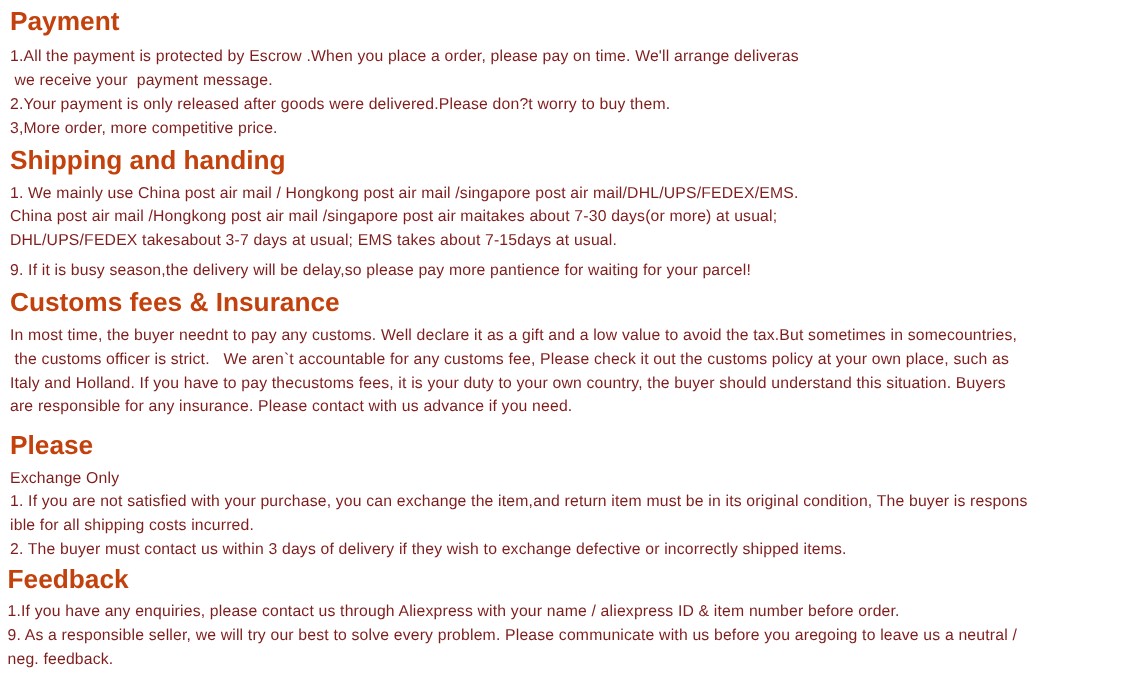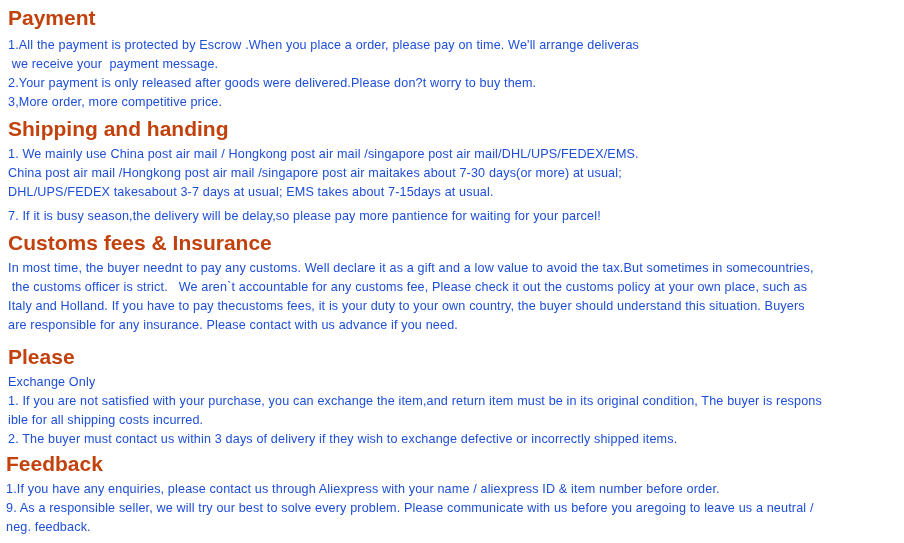--- a/index.html
+++ b/index.html
@@ -21,21 +21,21 @@
       font-size: 21px;
       line-height: 24px;
       color: #c2410c;
       white-space: nowrap;
       margin: 0;
     }
     .line {
       position: absolute;
       font-size: 12.6px;
       line-height: 16px;
-      color: #1d4ed8;
+      color: #7f1d1d;
       white-space: nowrap;
       margin: 0;
       letter-spacing: 0.15px;
     }
   </style>
 </head>
 <body>
 
 <section>
   <h2 class="heading" style="left:8px;top:6px;">Payment</h2>
@@ -43,21 +43,21 @@
   <p class="line" style="left:8px;top:56px;white-space:pre;"> we receive your  payment message.</p>
   <p class="line" style="left:8px;top:75px;">2.Your payment is only released after goods were delivered.Please don?t worry to buy them.</p>
   <p class="line" style="left:8px;top:94px;">3,More order, more competitive price.</p>
 </section>
 
 <section>
   <h2 class="heading" style="left:8px;top:117px;">Shipping and handing</h2>
   <p class="line" style="left:8px;top:146px;">1. We mainly use China post air mail / Hongkong post air mail /singapore post air mail/DHL/UPS/FEDEX/EMS.</p>
   <p class="line" style="left:8px;top:165px;">China post air mail /Hongkong post air mail /singapore post air maitakes about 7-30 days(or more) at usual;</p>
   <p class="line" style="left:8px;top:184px;">DHL/UPS/FEDEX takesabout 3-7 days at usual; EMS takes about 7-15days at usual.</p>
-  <p class="line" style="left:8px;top:208px;">7. If it is busy season,the delivery will be delay,so please pay more pantience for waiting for your parcel!</p>
+  <p class="line" style="left:8px;top:208px;">9. If it is busy season,the delivery will be delay,so please pay more pantience for waiting for your parcel!</p>
 </section>
 
 <section>
   <h2 class="heading" style="left:8px;top:231px;">Customs fees &amp; Insurance</h2>
   <p class="line" style="left:8px;top:260px;">In most time, the buyer neednt to pay any customs. Well declare it as a gift and a low value to avoid the tax.But sometimes in somecountries,</p>
   <p class="line" style="left:8px;top:279px;white-space:pre;"> the customs officer is strict.   We aren`t accountable for any customs fee, Please check it out the customs policy at your own place, such as</p>
   <p class="line" style="left:8px;top:298px;">Italy and Holland. If you have to pay thecustoms fees, it is your duty to your own country, the buyer should understand this situation. Buyers</p>
   <p class="line" style="left:8px;top:317px;">are responsible for any insurance. Please contact with us advance if you need.</p>
 </section>
 

